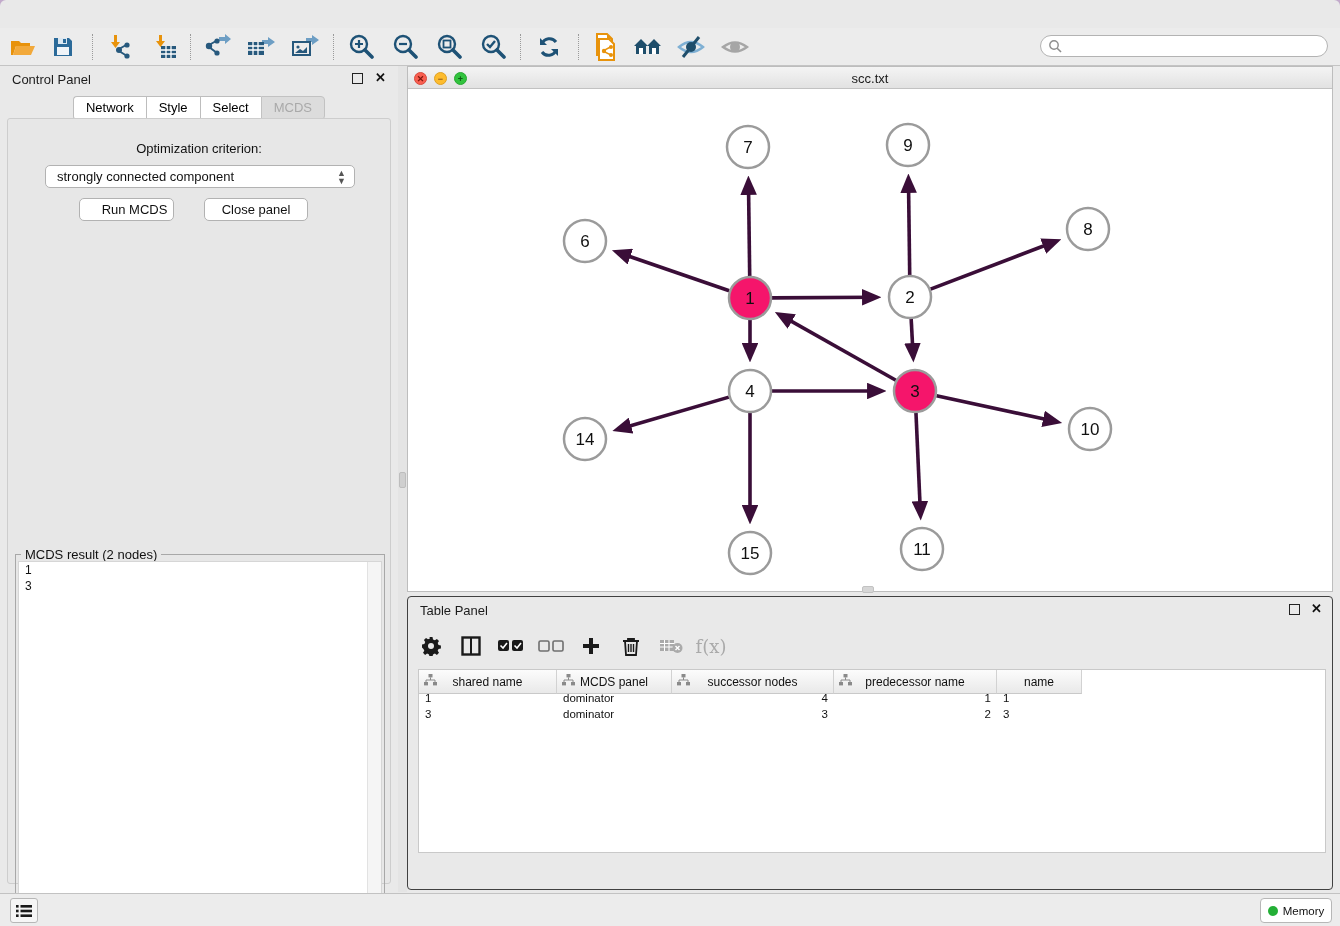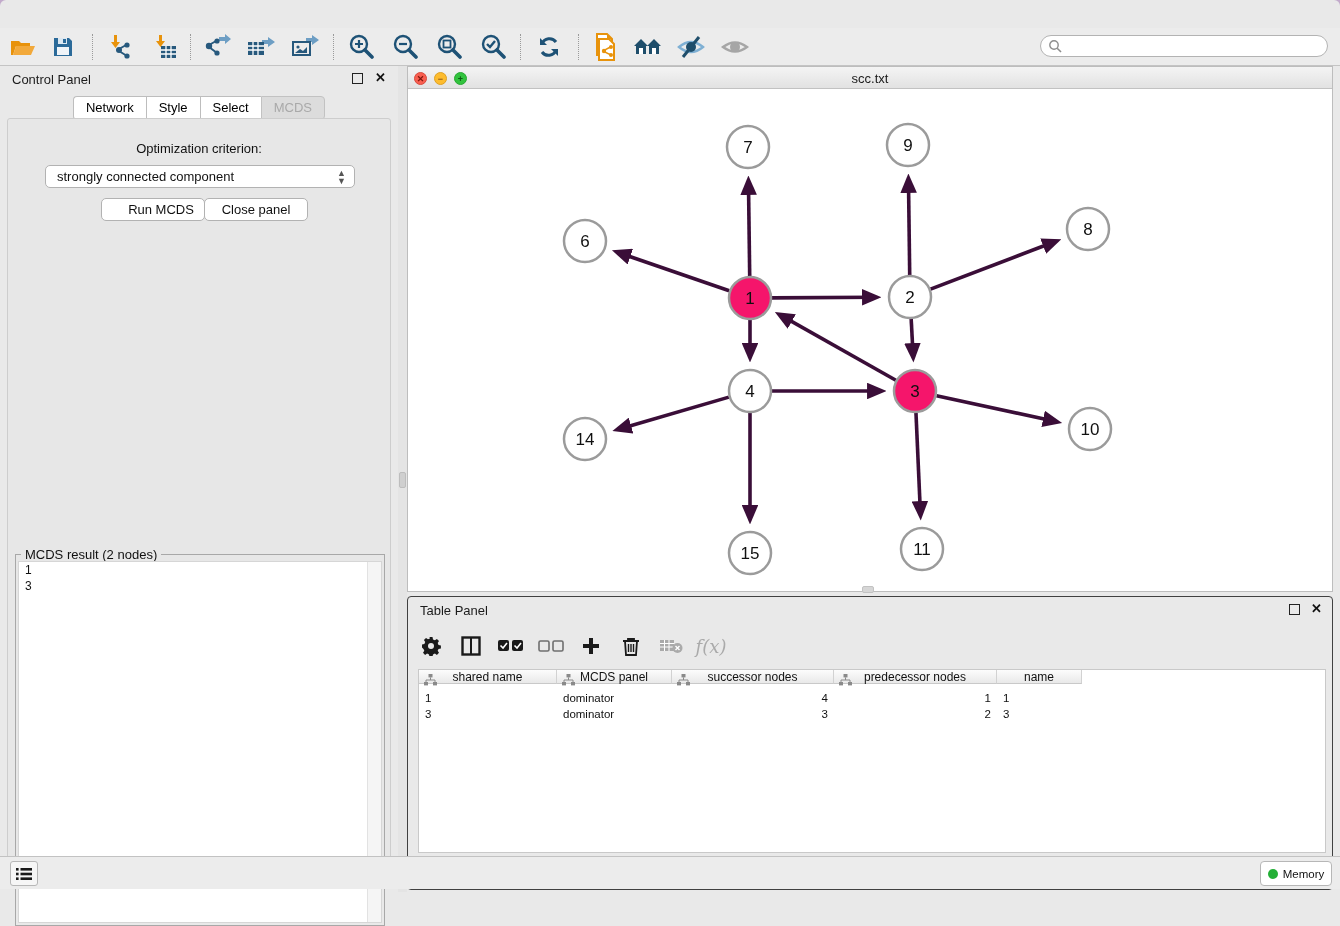--- a/index.html
+++ b/index.html
@@ -52,32 +52,32 @@
   .ntl { position:absolute; top:4.5px; width:13px; height:13px; border-radius:50%; font-size:9px; font-weight:bold; text-align:center; line-height:12px; cursor:pointer; }
   .ntl.red { left:6px; background:#f95f50; border:1px solid #d84a3e; color:#7c150c; }
   .ntl.yel { left:26px; background:#fdbc2e; border:1px solid #dfa123; color:#90591a; }
   .ntl.grn { left:46px; background:#32c33e; border:1px solid #27a932; color:#0d5c13; }
   .canvas { position:absolute; left:0; top:22px; width:924px; height:497px; background:#fff; }
 
   
   .tpanel { position:absolute; left:407px; top:596px; width:926px; height:294px; background:#e9e9e9; border:1px solid #404040; border-radius:4px; }
   .tp-toolbar { position:absolute; left:10px; top:30px; width:906px; height:38px; display:flex; align-items:center; gap:14px; }
   .tpi { display:flex; align-items:center; justify-content:center; width:26px; height:26px; cursor:pointer; }
-  .fx { font-family:"DejaVu Serif", serif; font-style:italic; font-size:18px; color:#aaa; }
+  .fx { font-family:"DejaVu Serif", serif; font-size:18px; color:#aaa; }
   .tbl { position:absolute; left:10px; top:72px; width:908px; height:184px; background:#fff; border:1px solid #c9c9c9; overflow:hidden; }
   .tbl-header { display:flex; height:21px; }
-  .th { position:relative; height:14px; background:linear-gradient(#fcfcfc,#e9e9e9); border-right:1px solid #d2d2d2; border-bottom:1px solid #c9c9c9; font-size:12px; color:#111; display:flex; align-items:center; justify-content:center; }
+  .th { position:relative; height:24px; background:linear-gradient(#fcfcfc,#e9e9e9); border-right:1px solid #d2d2d2; border-bottom:1px solid #c9c9c9; font-size:12px; color:#111; display:flex; align-items:center; justify-content:center; }
   .th .treeicon { position:absolute; left:5px; top:4px; }
   .trow { display:flex; height:16px; font-size:11.5px; color:#111; }
   .td { padding:1px 6px 0; }
   .num { text-align:right; }
   .tp-tabs { position:absolute; left:0; right:0; top:265px; text-align:center; }
 
   
-  .statusbar { position:absolute; left:0; top:856px; width:100%; height:33px; background:#ececec; border-top:1px solid #c2c2c2; }
+  .statusbar { position:absolute; left:0; top:893px; width:100%; height:33px; background:#ececec; border-top:1px solid #c2c2c2; }
   .list-btn { position:absolute; left:10px; top:4px; width:28px; height:25px; background:#f6f6f6; border:1px solid #b7b7b7; border-radius:3px; display:flex; align-items:center; justify-content:center; cursor:pointer; }
   .mem-btn { position:absolute; right:8px; top:4px; width:72px; height:25px; background:#fff; border:1px solid #b7b7b7; border-radius:4px; display:flex; align-items:center; justify-content:center; gap:5px; font-size:11.5px; color:#111; cursor:pointer; }
   .greendot { width:10px; height:10px; border-radius:50%; background:#23af36; }
 </style>
 </head>
 <body>
 
 <div class="window">
 
 
@@ -239,21 +239,21 @@
     </div>
     <div class="cp-tabs">
       <span class="tabbtn">Network</span><span class="tabbtn">Style</span><span class="tabbtn">Select</span><span class="tabbtn last sel">MCDS</span>
     </div>
     <div class="cp-body">
       <div class="opt-label">Optimization criterion:</div>
       <div class="dropdown">
         <span>strongly connected component</span>
         <span class="dd-stepper">▲<br>▼</span>
       </div>
-      <div class="cp-btn" style="left:93px; width:104px;padding-left:16px;">Run MCDS</div>
+      <div class="cp-btn" style="left:71px; width:95px;padding-left:16px;">Run MCDS</div>
       <div class="cp-btn" style="left:196px; width:104px;">Close panel</div>
       <div class="groupbox">
         <span class="legend">MCDS result (2 nodes)</span>
         <div class="gb-inner">
           <div class="gb-line">1</div>
           <div class="gb-line">3</div>
           <div class="gb-scroll"></div>
         </div>
       </div>
     </div>
@@ -405,21 +405,21 @@
             </svg>
           <span>successor nodes</span>
         </div>
         <div class="th" style="width:163px">
           <svg class="treeicon" width="13" height="12" viewBox="0 0 13 12">
               <rect x="4.5" y="0" width="4" height="3.4" fill="#8a8a8a"></rect>
               <rect x="0" y="8" width="4" height="3.4" fill="#8a8a8a"></rect>
               <rect x="9" y="8" width="4" height="3.4" fill="#8a8a8a"></rect>
               <path d="M6.5 3.4 v2.6 M2 8 v-2 h9 v2" fill="none" stroke="#8a8a8a" stroke-width="1"></path>
             </svg>
-          <span>predecessor nodes</span>
+          <span>predecessor name</span>
         </div>
         <div class="th" style="width:85px">
           <span>name</span>
         </div>
       </div>
       <div class="trow">
         <div class="td" style="width:138px">1</div>
         <div class="td" style="width:115px">dominator</div>
         <div class="td num" style="width:162px">4</div>
         <div class="td num" style="width:163px">1</div>

